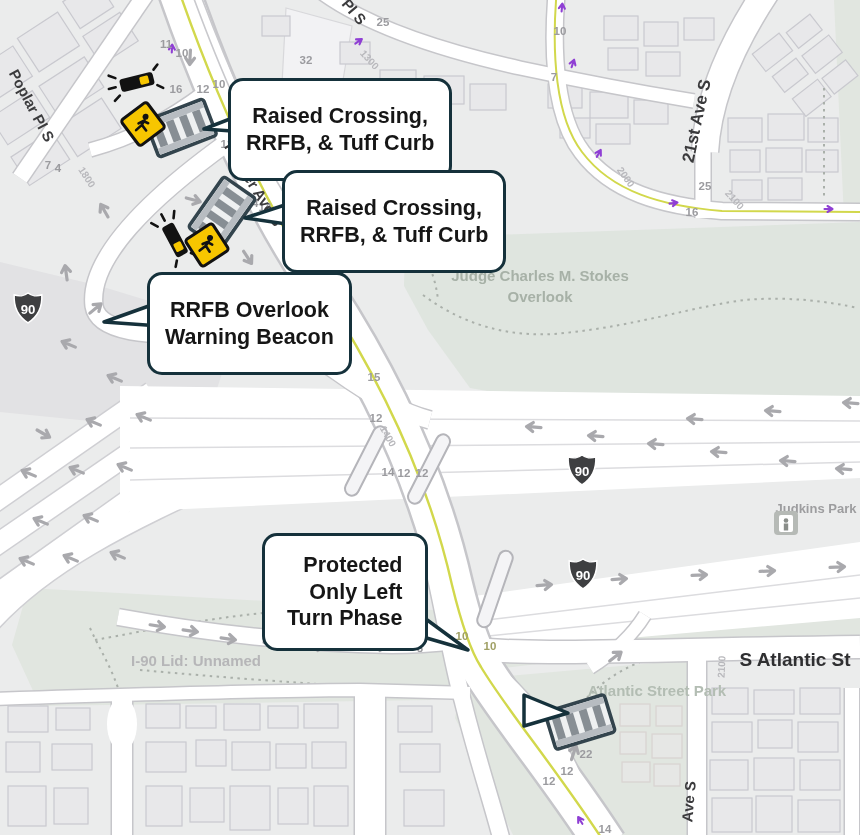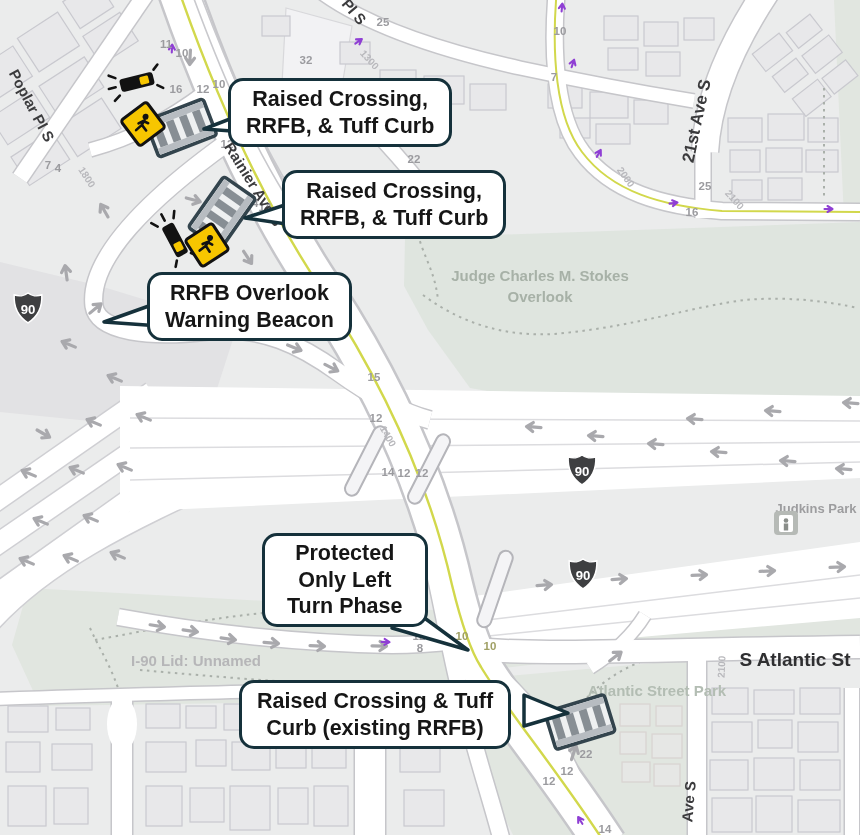--- a/index.html
+++ b/index.html
@@ -1,21 +1,21 @@
 <!DOCTYPE html>
 <html><head>
 <meta charset="utf-8">
 <style>
   html,body{margin:0;padding:0;background:#fff;}
   .stage{position:relative;width:860px;height:835px;overflow:hidden;background:#ebecec;
          font-family:"Liberation Sans",sans-serif;}
   .stage svg{position:absolute;left:0;top:0;}
   svg text{font-family:"Liberation Sans",sans-serif;}
   .co{position:absolute;background:#fff;border:3.5px solid #15313b;border-radius:15px;
-      padding:5px 15px;font-size:21.5px;font-weight:600;color:#161616;text-align:center;
+      padding:22px 15px;font-size:21.5px;font-weight:600;color:#161616;text-align:center;
       line-height:1.24;white-space:pre-line;}
 </style>
 </head>
 <body>
 
 <div class="stage">
 <svg width="860" height="835" viewBox="0 0 860 835">
   <defs>
     <g id="arw">
           <path d="M-8,0 H4 M0,-4.5 L6.5,0 L0,4.5" fill="none" stroke="#a9a9ad" stroke-width="3.2" stroke-linecap="round" stroke-linejoin="round"></path>
@@ -407,18 +407,16 @@
     <polygon points="524,695 568,713 524,726"></polygon>
   </g>
 </svg>
 
 <div class="co" style="left:228px;top:78px;">Raised Crossing,
 RRFB, &amp; Tuff Curb</div>
 <div class="co" style="left:282px;top:170px;">Raised Crossing,
 RRFB, &amp; Tuff Curb</div>
 <div class="co" style="left:147px;top:272px;">RRFB Overlook
 Warning Beacon</div>
-<div class="co" style="left:262px;top:533px;padding:4px 22px;">Protected
+<div class="co" style="left:262px;top:533px;padding:16px 22px;text-align:right;">Protected
 Only Left
 Turn Phase</div>
-<div class="co" style="left:239px;top:680px;">Raised Crossing &amp; Tuff
-Curb (existing RRFB)</div>
 </div>
 
 </body></html>

